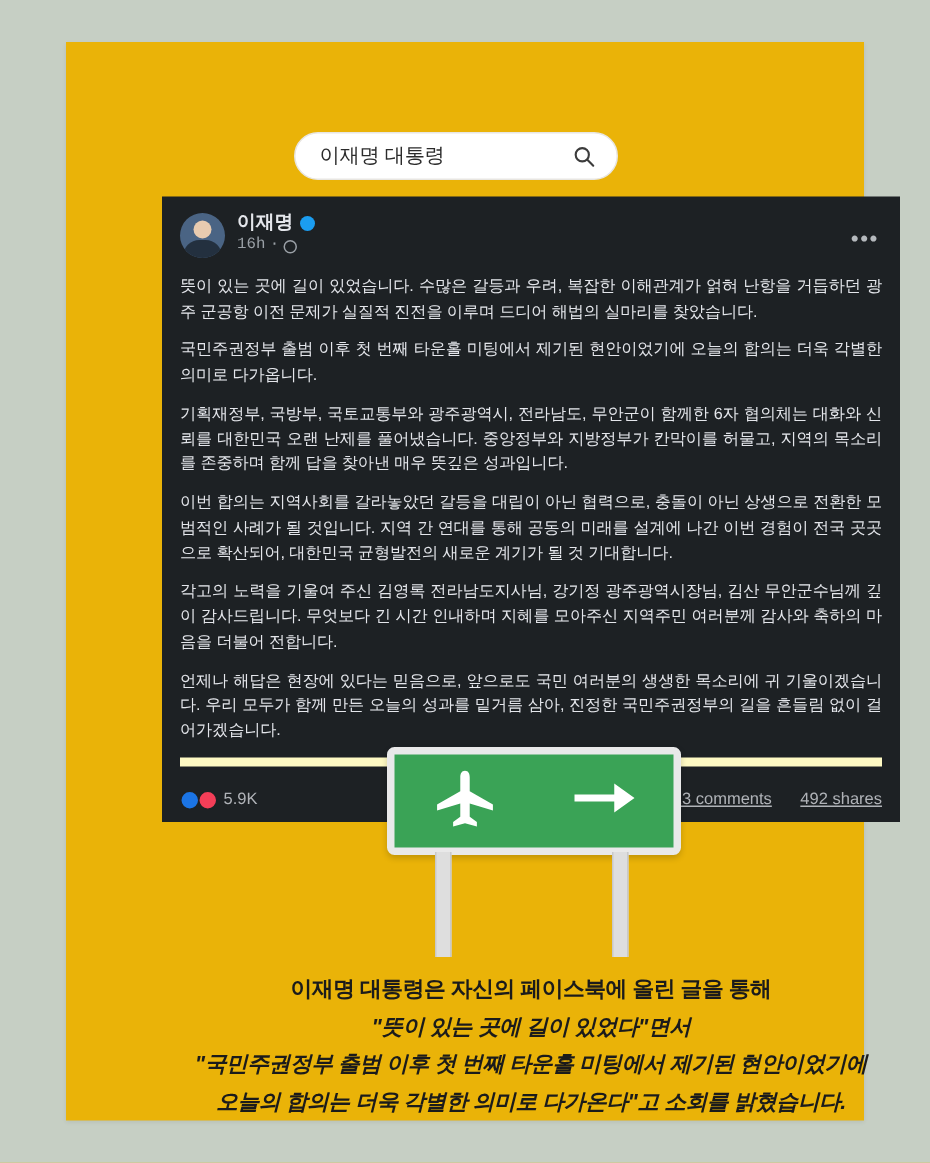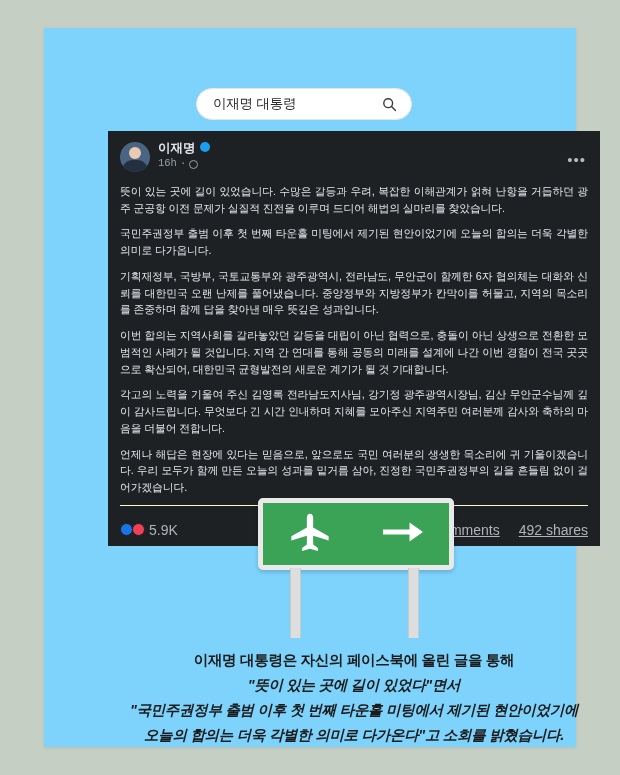--- a/index.html
+++ b/index.html
@@ -12,21 +12,21 @@
   .page {
     position: relative;
     width: 620px; height: 775px;
     background: #c6cfc4;
     overflow: hidden;
   }
   .card {
     position: absolute;
     left: 44px; top: 28px;
     width: 532px; height: 719px;
-    background: #7dd3fc;
+    background: #eab308;
     box-shadow: 0 1px 3px rgba(0,0,0,0.08);
   }
 
   
   .searchbar {
     position: absolute;
     left: 152px; top: 60px;
     width: 216px; height: 32px;
     background: #ffffff;
     border-radius: 18px;
@@ -72,21 +72,21 @@
     position: absolute; left: 9px; top: 5px;
     width: 12px; height: 12px; border-radius: 50%;
     background: #e8cbb0;
   }
   .avatar .body {
     position: absolute; left: 2px; top: 18px;
     width: 26px; height: 14px; border-radius: 11px 11px 0 0;
     background: #23303f;
   }
   .who { margin-left: 8px; line-height: 1.15; }
-  .name-row { display: flex; gap: 4px; }
+  .name-row { display: flex; align-items: center; gap: 4px; }
   .name { font-size: 12.5px; font-weight: bold; color: #e4e6eb; }
   .verified {
     width: 10px; height: 10px; border-radius: 50%;
     background: #1b9df0; display: inline-block;
     position: relative; top: 1px;
   }
   .meta {
     font-size: 10.5px; color: #9aa0a6; margin-top: 2px;
     display: flex; align-items: flex-end; gap: 3px; font-family: Liberation Mono, monospace;
   }
@@ -109,22 +109,22 @@
     text-align: justify;
   }
   .body-text p.first { font-size: 11px; }
 
   .post-foot {
     display: flex;
     align-items: center;
     justify-content: space-between;
     margin-top: 4px;
     padding-top: 16px;
-    border-top: 1px solid #fef9c3;
-    font-size: 14px;
+    border-top: 6px solid #fef9c3;
+    font-size: 11px;
     color: #b0b3b8;
   }
   .reacts { display: flex; align-items: center; gap: 4px; }
   .r-ico { width: 13px; height: 13px; border-radius: 50%; display: inline-block; }
   .r-like { background: #1b74e4; margin-right: -5px; border: 1px solid #1d2124; }
   .r-love { background: #f33e58; border: 1px solid #1d2124; }
   .foot-right { display: flex; gap: 19px; text-decoration: underline; }
 
   
   .sign-wrap { position: absolute; left: 214px; top: 470px; width: 200px; }

